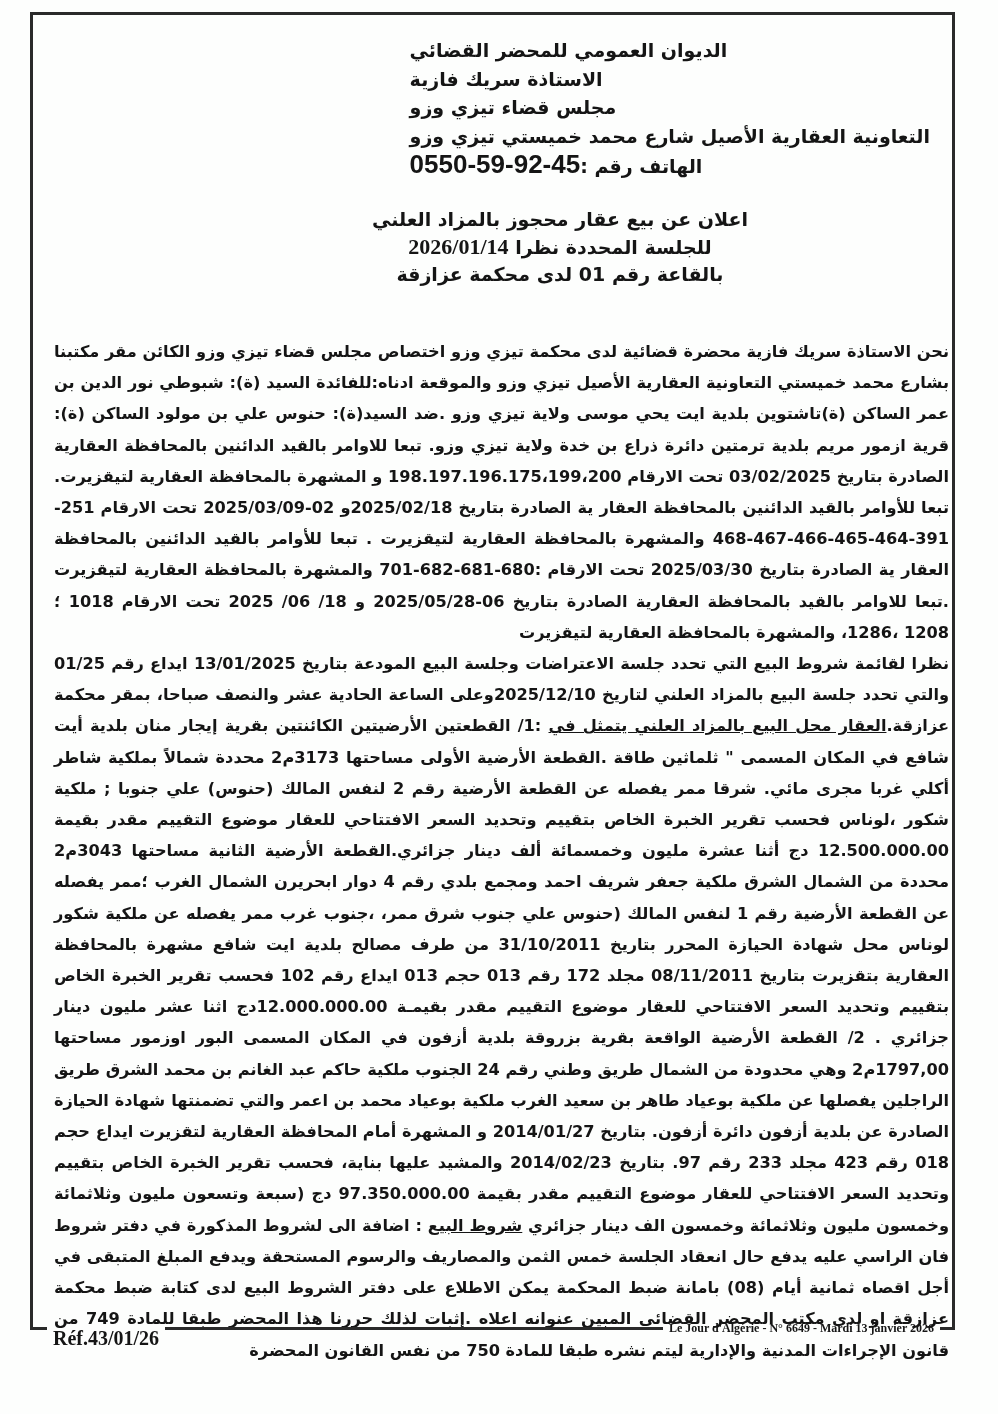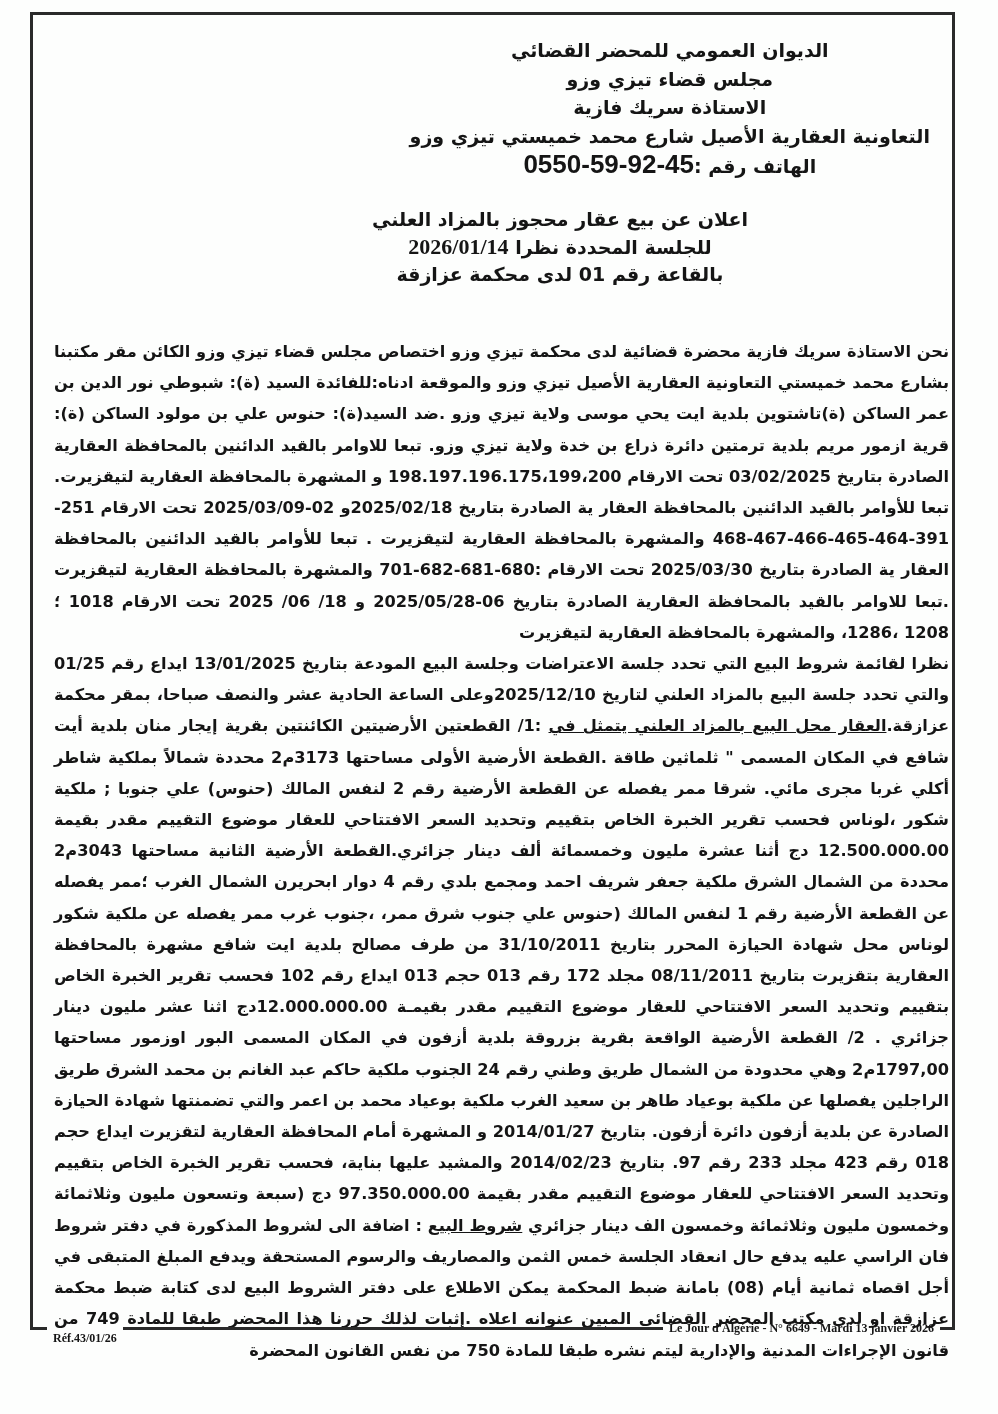--- a/index.html
+++ b/index.html
@@ -6,21 +6,21 @@
   body {
     width: 998px; height: 1414px; background: #fdfefd; position: relative; overflow: hidden;
     font-family: "DejaVu Sans", sans-serif; color: #151515;
   }
   .frame {
     position: absolute; left: 30px; top: 12px; width: 925px; height: 1316px;
     border-left: 3px solid #2a2a2a; border-right: 3px solid #2a2a2a; border-top: 3px solid #2a2a2a;
     box-sizing: border-box;
   }
   .header {
-    position: absolute; right: 68px; top: 36px; direction: rtl; text-align: center;
+    position: absolute; right: 68px; top: 36px; direction: rtl; text-align: left;
     font-weight: bold; font-size: 19px; line-height: 28.5px;
   }
   .header .phone { font-size: 19px; }
   .header .phone-num { font-family: "Liberation Sans", sans-serif; font-size: 26px; font-weight: bold; letter-spacing: 0.5px; margin-top: 9px; }
   .title-block {
     position: absolute; left: 300px; width: 520px; top: 206px; direction: rtl; text-align: center;
     font-weight: bold; font-size: 19px; line-height: 27px;
   }
   .title-block .date { font-family: "Liberation Serif", serif; font-size: 22px; }
   .body {
@@ -29,34 +29,34 @@
     font-weight: bold; font-size: 16.2px; line-height: 31.2px; margin-left: 10px;
   }
   .body p { margin: 0; }
   .body .ul { text-decoration: underline; }
   .footer {
     position: absolute; left: 30px; top: 1316px; width: 925px; height: 24px;
     display: flex; align-items: center; font-family: "Liberation Serif", serif; font-weight: bold;
   }
   .footer .corner-l { width: 3px; height: 14px; background: #2a2a2a; align-self: flex-start; }
   .footer .dash { height: 3px; background: #2a2a2a; }
-  .footer .ref { font-size: 12px; padding: 0 6px; white-space: nowrap; margin-top: 20px; }
+  .footer .ref { font-size: 20px; padding: 0 6px; white-space: nowrap; margin-top: 20px; }
   .footer .pub { font-size: 12px; padding: 0 6px; white-space: nowrap; }
   .footer .line { flex: 1; height: 3px; background: #2a2a2a; }
   .footer .corner-r { width: 3px; height: 14px; background: #2a2a2a; align-self: flex-start; }
 </style>
 </head>
 <body>
 
 <div class="frame"></div>
 
 <div class="header">
   <div>الديوان العمومي للمحضر القضائي</div>
+  <div>الاستاذة سريك فازية</div>
   <div>مجلس قضاء تيزي وزو</div>
-  <div>الاستاذة سريك فازية</div>
   <div>التعاونية العقارية الأصيل شارع محمد خميستي تيزي وزو</div>
   <div class="phone">
     <span>الهاتف رقم :</span><span class="phone-num" dir="ltr">0550-59-92-45</span>
   </div>
 </div>
 
 <div class="title-block">
   <div>اعلان عن بيع عقار محجوز بالمزاد العلني</div>
   <div>
     <span>للجلسة المحددة نظرا </span><span class="date">2026/01/14</span>

